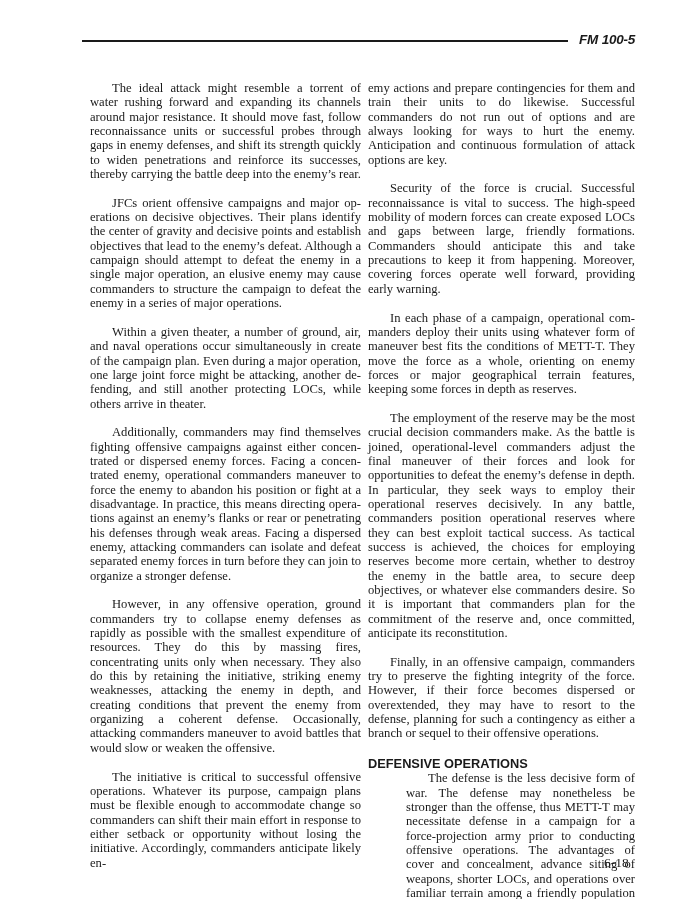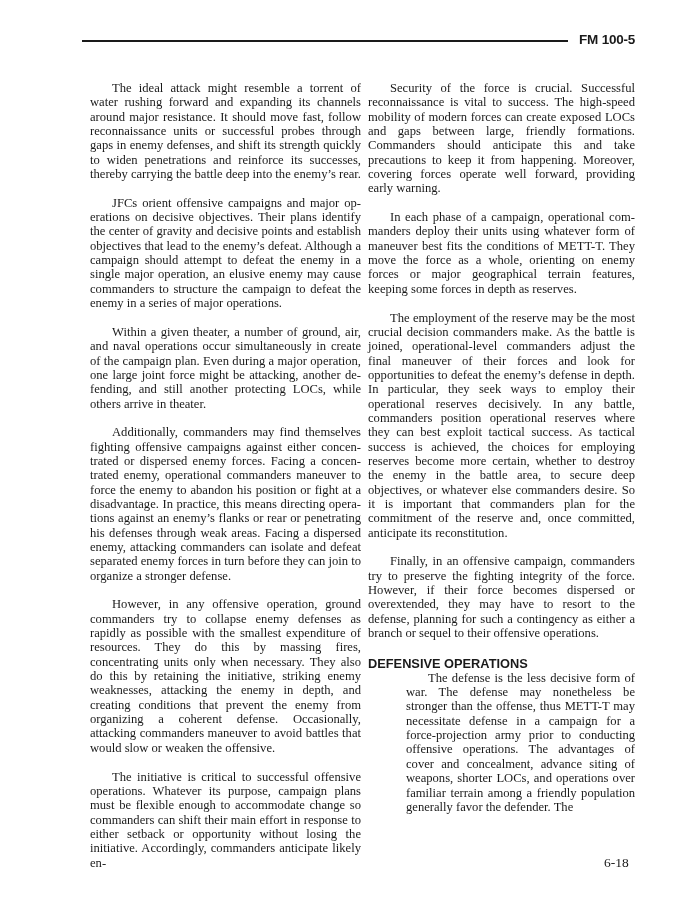--- a/index.html
+++ b/index.html
@@ -1,18 +1,18 @@
 <!DOCTYPE html>
 <html><head>
 <meta charset="utf-8">
 <style>
   html, body { margin:0; padding:0; background:#ffffff; }
   body { width:695px; height:899px; position:relative; overflow:hidden; color:#1a1a1a; }
   .header-rule { position:absolute; left:82px; top:40px; width:486px; height:2px; background:#1a1a1a; }
-  .header-id { position:absolute; left:579px; top:32px; font-family:"Liberation Sans", sans-serif; font-weight:bold; font-size:13.5px; color:#1a1a1a; letter-spacing:-0.2px; }
+  .header-id { position:absolute; left:579px; top:32px; font-family:"Liberation Sans", sans-serif; font-weight:bold; font-size:13.5px; color:#1a1a1a; letter-spacing:-0.2px;font-style:italic; }
   .col { position:absolute; top:81px; font-family:"Liberation Serif", serif; font-size:12.6px; line-height:14.35px; text-align:justify; hyphens:manual; }
   .col-left { left:82px; width:271px;margin-left:8px; }
   .col-right { left:368px; width:267px; }
   .col p { margin:0 0 14.35px 0; text-indent:22px; }
   .col p.cont { text-indent:0; }
   .section-heading { font-family:"Liberation Sans", sans-serif; font-weight:bold; font-size:12.8px; line-height:15px; margin:0; padding-top:1px; color:#1a1a1a; }
   .col p.after-heading { margin-top:0;margin-left:38px; }
   .page-number { position:absolute; left:604px; top:855px; font-family:"Liberation Serif", serif; font-size:13.5px; color:#1a1a1a; }
 </style>
 </head>
@@ -26,20 +26,21 @@
 <div class="col col-left">
   <p>The ideal attack might resemble a torrent of water rushing forward and expanding its channels around major resistance.  It should move fast, follow recon­naissance units or successful probes through gaps in enemy defenses, and shift its strength quickly to widen penetrations and reinforce its successes, thereby car­rying the battle deep into the enemy’s rear.</p>
   <p>JFCs orient offensive campaigns and major op­erations on decisive objectives.  Their plans identify the center of gravity and decisive points and establish objectives that lead to the enemy’s defeat.  Although a campaign should attempt to defeat the enemy in a single major operation, an elusive enemy may cause commanders to structure the campaign to defeat the enemy in a series of major operations.</p>
   <p>Within a given theater, a number of ground, air, and naval operations occur simultaneously in create of the campaign plan.  Even during a major operation, one large joint force might be attacking, another de­fending, and still another protecting LOCs, while oth­ers arrive in theater.</p>
   <p>Additionally, commanders may find themselves fighting offensive campaigns against either concen­trated or dispersed enemy forces.  Facing a concen­trated enemy, operational commanders maneuver to force the enemy to abandon his position or fight at a disadvantage.  In practice, this means directing opera­tions against an enemy’s flanks or rear or penetrating his defenses through weak areas.  Facing a dispersed enemy, attacking commanders can isolate and defeat separated enemy forces in turn before they can join to organize a stronger defense.</p>
   <p>However, in any offensive operation, ground com­manders try to collapse enemy defenses as rapidly as possible with the smallest expenditure of resources. They do this by massing fires, concentrating units only when necessary.  They also do this by retaining the initiative, striking enemy weaknesses, attacking the enemy in depth, and creating conditions that prevent the enemy from organizing a coherent defense.  Occa­sionally, attacking commanders maneuver to avoid battles that would slow or weaken the offensive.</p>
   <p>The initiative is critical to successful offensive op­erations. Whatever its purpose, campaign plans must be flexible enough to accommodate change so com­manders can shift their main effort in response to ei­ther setback or opportunity without losing the initia­tive.  Accordingly, commanders anticipate likely en-</p>
 </div>
 
 <div class="col col-right">
+  <p class="cont">emy actions and prepare contingencies for them and train their units to do likewise.  Successful command­ers do not run out of options and are always looking for ways to hurt the enemy.  Anticipation and continu­ous formulation of attack options are key.</p>
   <p>Security of the force is crucial.  Successful recon­naissance is vital to success.  The high-speed mobility of modern forces can create exposed LOCs and gaps between large, friendly formations.  Commanders should anticipate this and take precautions to keep it from happening.  Moreover, covering forces operate well forward, providing early warning.</p>
   <p>In each phase of a campaign, operational com­manders deploy their units using whatever form of ma­neuver best fits the conditions of METT-T.  They move the force as a whole, orienting on enemy forces or major geographical terrain features, keeping some forces in depth as reserves.</p>
   <p>The employment of the reserve may be the most crucial decision commanders make.  As the battle is joined, operational-level commanders adjust the final maneuver of their forces and look for opportunities to defeat the enemy’s defense in depth.  In particular, they seek ways to employ their operational reserves decisively.  In any battle, commanders position opera­tional reserves where they can best exploit tactical success. As tactical success is achieved, the choices for employing reserves become more certain, whether to destroy the enemy in the battle area, to secure deep objectives, or whatever else commanders desire.  So it is important that commanders plan for the commit­ment of the reserve and, once committed, anticipate its reconstitution.</p>
   <p>Finally, in an offensive campaign, commanders try to preserve the fighting integrity of the force.  How­ever, if their force becomes dispersed or overextended, they may have to resort to the defense, planning for such a contingency as either a branch or sequel to their offensive operations.</p>
   <h2 class="section-heading">DEFENSIVE OPERATIONS</h2>
   <p class="after-heading">The defense is the less decisive form of war.  The defense may nonetheless be stronger than the offense, thus METT-T may necessitate defense in a campaign for a force-projection army prior to conducting offen­sive operations.  The advantages of cover and con­cealment, advance siting of weapons, shorter LOCs, and operations over familiar terrain among a friendly population generally favor the defender.  The</p>
 </div>
 
 <div class="page-number">6-18</div>
 

